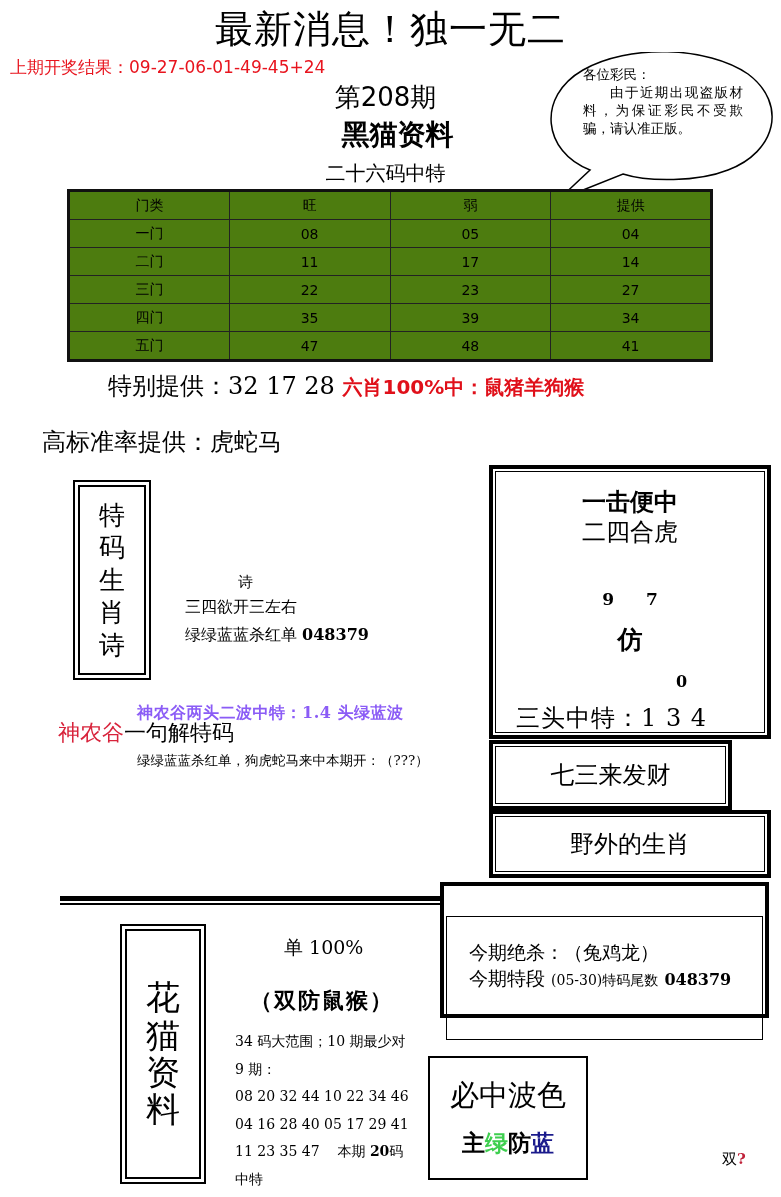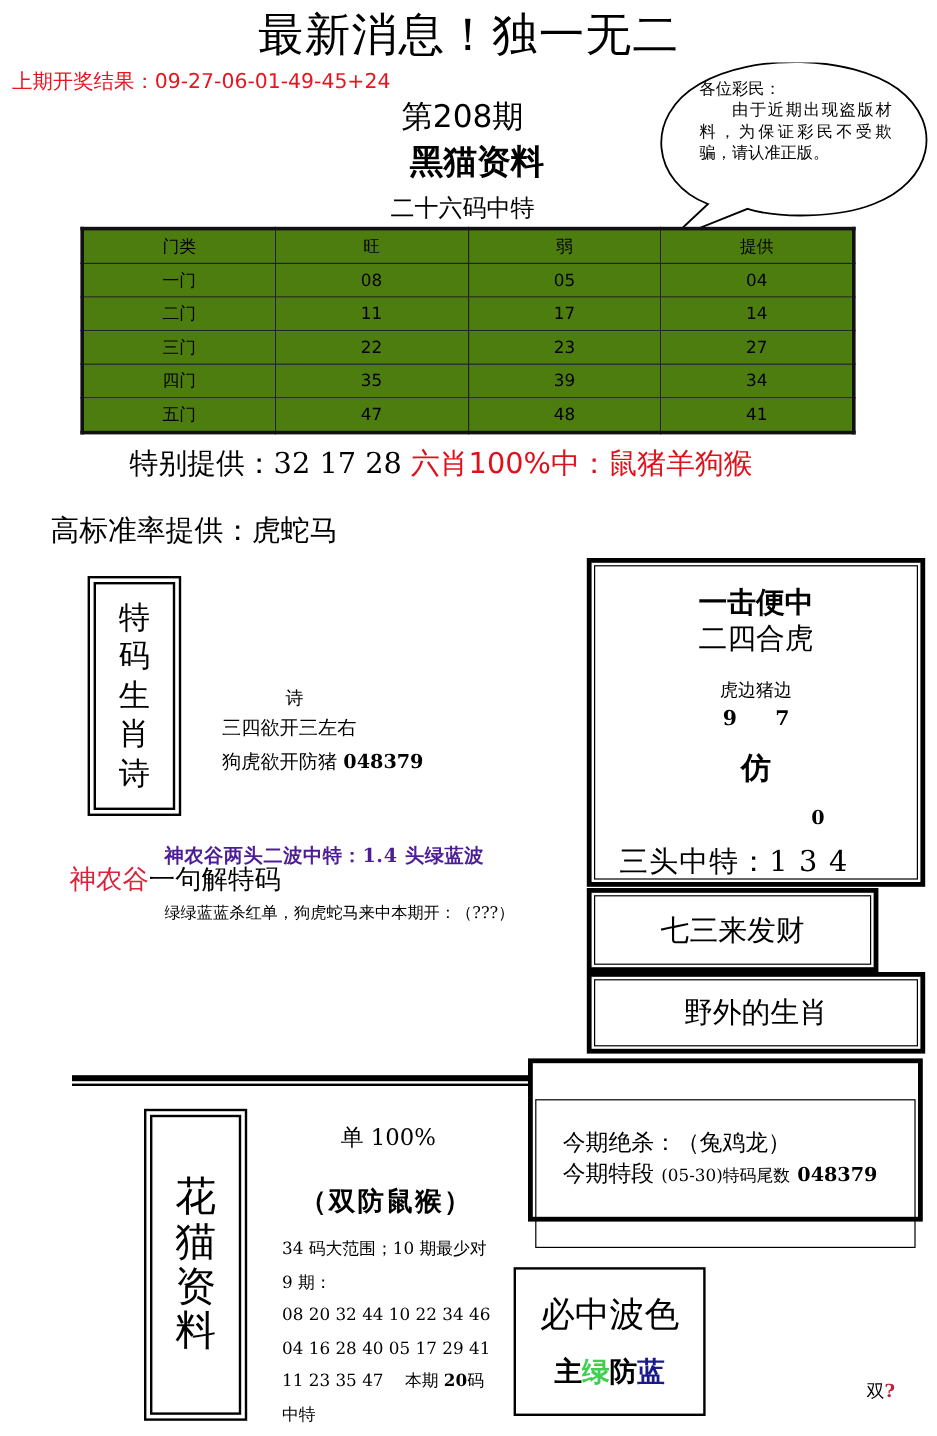--- a/index.html
+++ b/index.html
@@ -26,36 +26,36 @@
   #black-cat-title { left: 12px; width: 781px; top: 116px; text-align: center; font-size: 28px; font-weight: bold; }
   #black-cat-title span, #sub26 span { margin-left: -10px; }
   #sub26 { left: 0; width: 781px; top: 160px; text-align: center; font-size: 20px; }
 
   
   #door-table { left: 67px; top: 189px; width: 646px; border-collapse: collapse; border: 3px solid #111; }
   #door-table td { border: 1.5px solid #222; background: #4d7c0f; height: 27px; text-align: center;
     font-family: "DejaVu Sans", "Liberation Sans", sans-serif; font-size: 14px; width: 25%; padding: 0; }
 
   #special-line { left: 108px; top: 370px; font-size: 24px; white-space: nowrap; }
-  #special-line .red { color: #e0101a; font-weight: normal; font-family: "DejaVu Sans", "Liberation Sans", sans-serif; font-size: 24px; }
+  #special-line .red { color: #e0101a; font-weight: bold; font-family: "DejaVu Sans", "Liberation Sans", sans-serif; font-size: 20px; }
   #high-rate { left: 42px; top: 426px; font-size: 24px; }
 
   
   .vbox { border: 2px solid #000; padding: 3px; background: #fff; }
   .vbox-inner { border: 2px solid #000; width: 100%; height: 100%; box-sizing: border-box;
     display: flex; flex-direction: column; align-items: center; justify-content: center; }
   .vchar { display: block; line-height: 1.25; }
   #poem-box { left: 73px; top: 480px; width: 78px; height: 200px; box-sizing: border-box; }
   #poem-box .vchar { font-size: 26px; }
   #poem-label { left: 238px; top: 573px; font-size: 15px; }
   #poem-line1 { left: 185px; top: 597px; font-size: 16px; }
   #poem-line2 { left: 185px; top: 625px; font-size: 16px; }
   #poem-line2 b { font-size: 16px; }
 
-  #snng-red { left: 137px; top: 703px; font-size: 16px; color: #4c1d95; font-weight: bold; letter-spacing: 0.5px; }
+  #snng-red { left: 137px; top: 703px; font-size: 16px; color: #8b5cf6; font-weight: bold; letter-spacing: 0.5px; }
   #snng-title { left: 58px; top: 718px; font-size: 22px; }
   #snng-title .red { color: #d8233b; }
   #snng-desc { left: 137px; top: 752px; font-size: 13.5px; }
 
   
   .thickbox { border: 4px solid #000; padding: 2px; box-sizing: border-box; }
   .thickbox .inner { border: 1.5px solid #000; width: 100%; height: 100%; box-sizing: border-box; position: relative; }
   #hit-box { left: 489px; top: 465px; width: 282px; height: 274px; }
   #hit-box .c { position: absolute; left: 0; width: 100%; text-align: center; }
   #hit-title { top: 14px; font-size: 24px; font-weight: bold; }
@@ -172,31 +172,30 @@
   <div class="vbox-inner">
     <span class="vchar">特</span>
     <span class="vchar">码</span>
     <span class="vchar">生</span>
     <span class="vchar">肖</span>
     <span class="vchar">诗</span>
   </div>
 </div>
 <div id="poem-label" class="abs serif">诗</div>
 <div id="poem-line1" class="abs serif">三四欲开三左右</div>
-<div id="poem-line2" class="abs serif"><span>狗虎欲开防猪</span> <b>048379</b></div>
+<div id="poem-line2" class="abs serif"><span>绿绿蓝蓝杀红单</span> <b>048379</b></div>
 
 <div id="snng-red" class="abs serif">神农谷两头二波中特：1.4 头绿蓝波</div>
 <div id="snng-title" class="abs sans"><span class="red serif">神农谷</span><span>一句解特码</span></div>
 <div id="snng-desc" class="abs serif">绿绿蓝蓝杀红单，狗虎蛇马来中本期开：（???）</div>
 
 <div id="hit-box" class="abs thickbox">
   <div class="inner serif">
     <div id="hit-title" class="c">一击便中</div>
     <div id="hit-sub" class="c">二四合虎</div>
-    <div id="hit-edge" class="c">虎边猪边</div>
     <div id="hit-97" class="c">9 7</div>
     <div id="hit-fang" class="c">仿</div>
     <div id="hit-zero" class="c">0</div>
     <div id="hit-three" class="c">三头中特：1 3 4</div>
   </div>
 </div>
 
 <div id="luck-box" class="abs thickbox">
   <div class="inner serif">七三来发财</div>
 </div>

